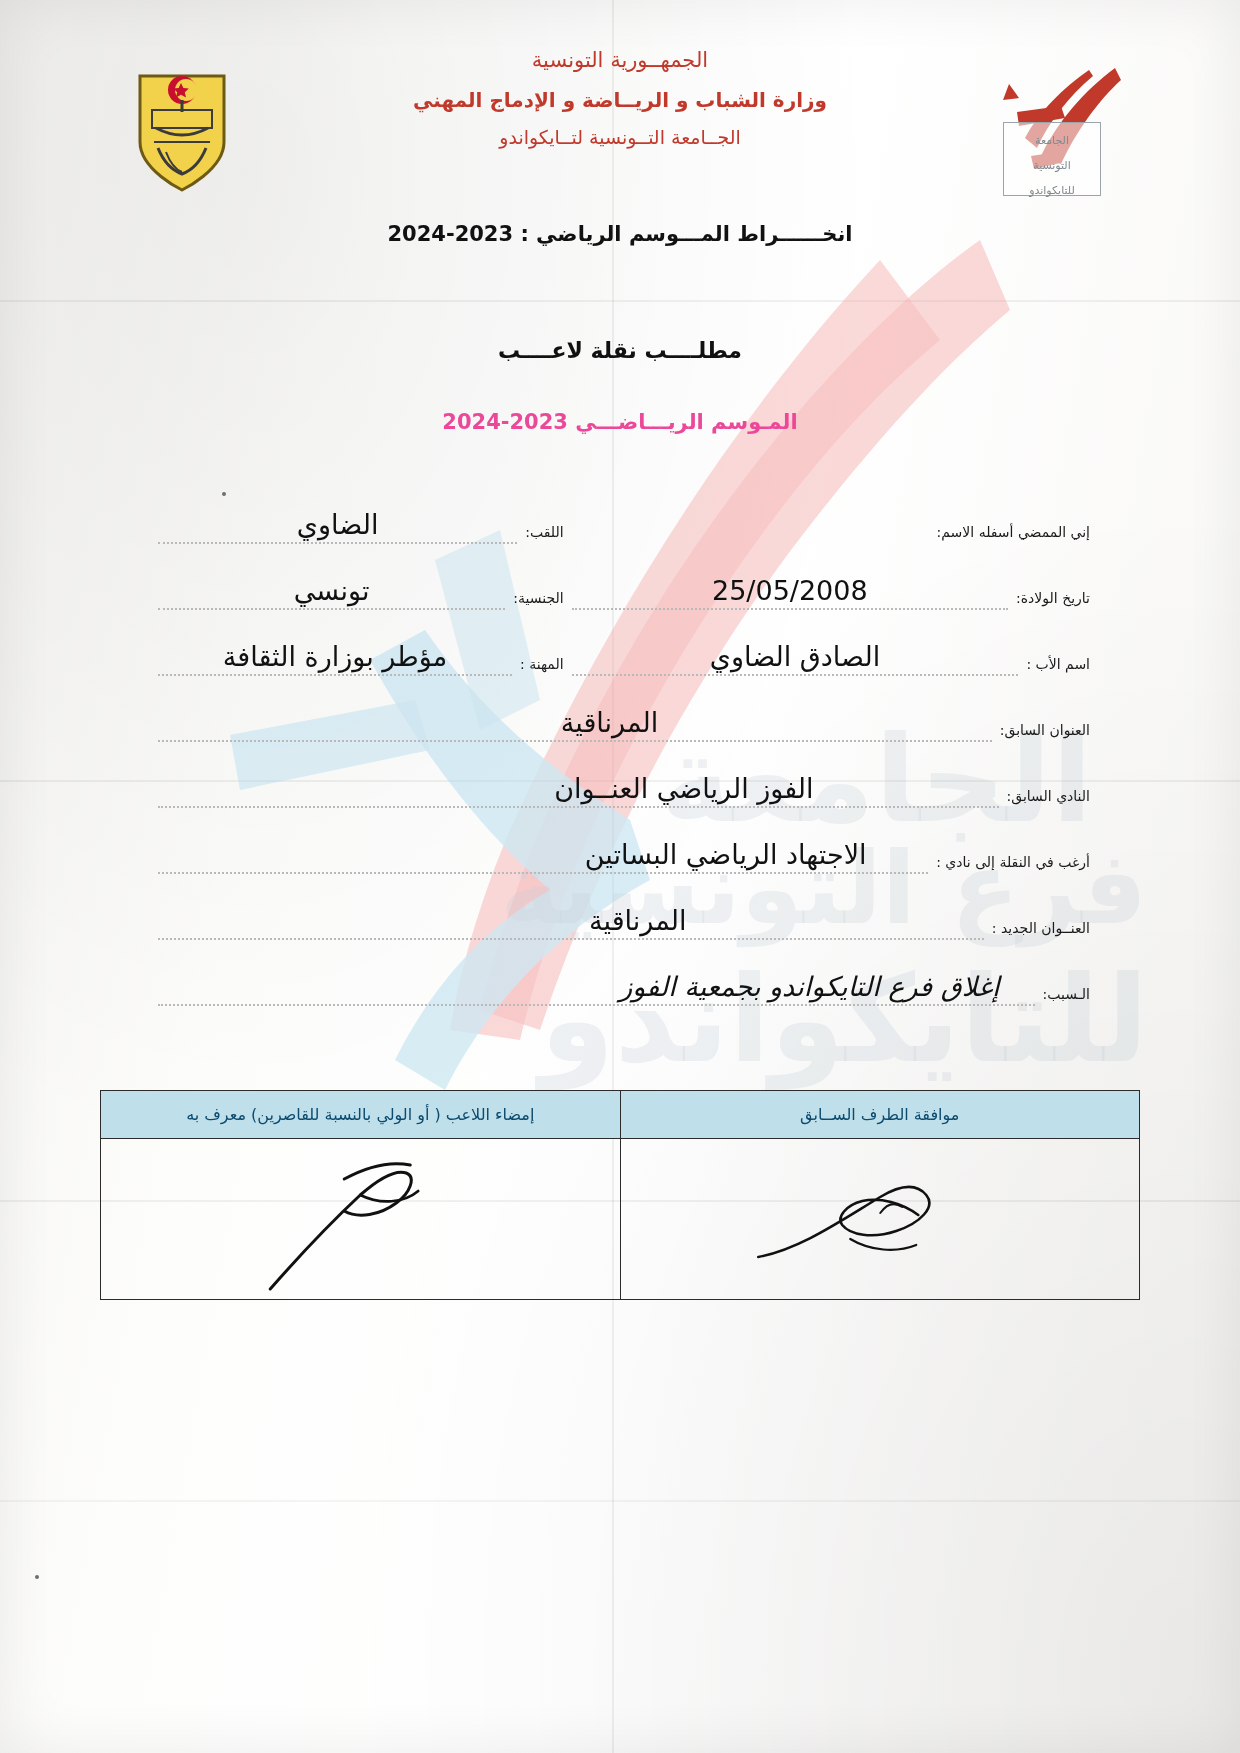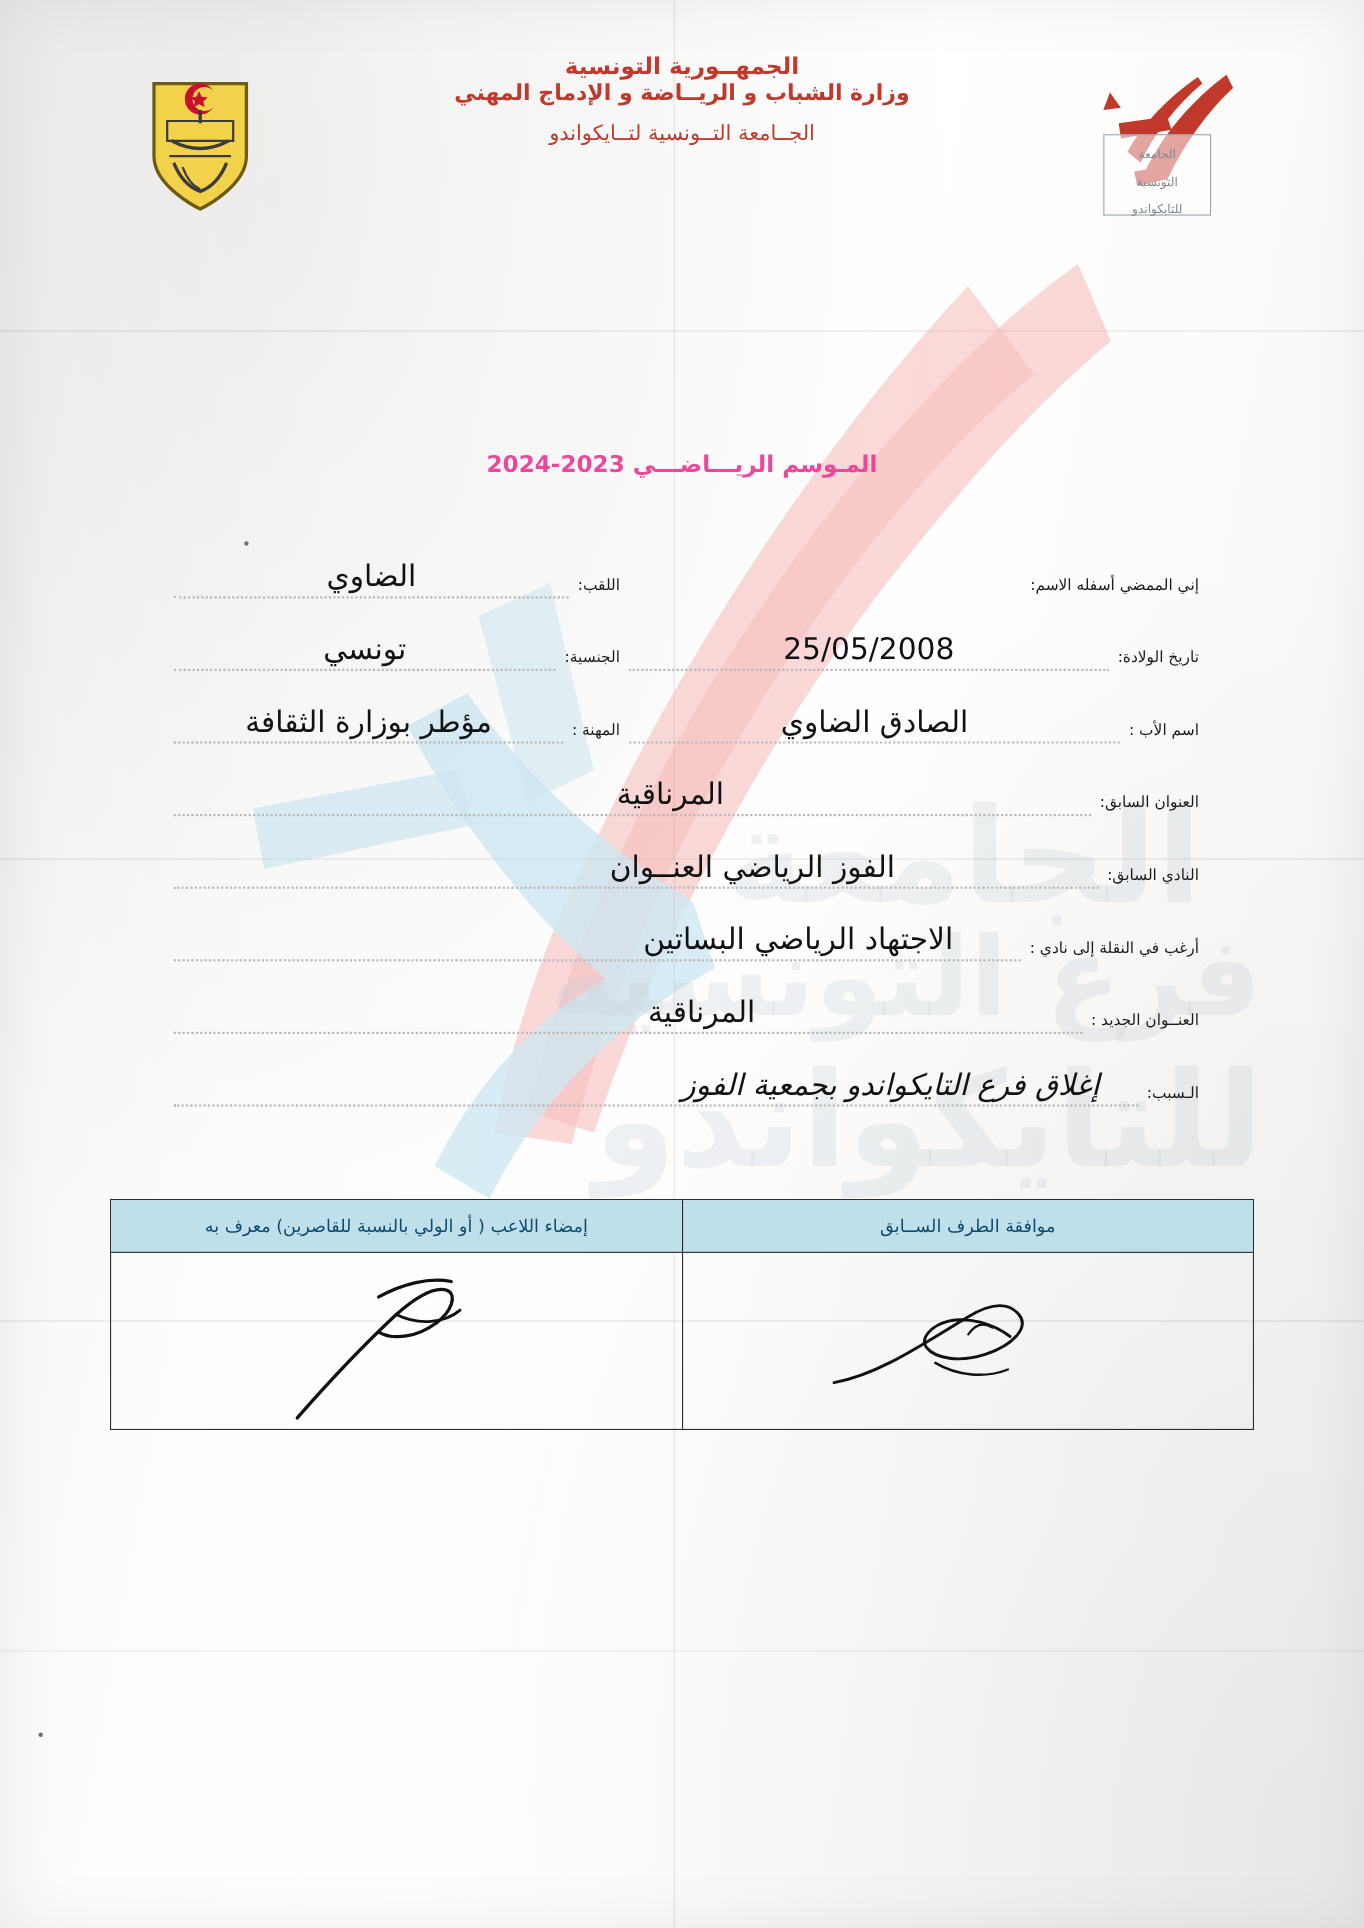--- a/index.html
+++ b/index.html
@@ -92,21 +92,21 @@
   }
 
   .title-block {
     position: absolute;
     top: 48px;
     right: 300px;
     width: 640px;
     text-align: center;
     color: #c0392b;
   }
-  .title-block .l1 { font-size: 21px; font-weight: bold; margin-bottom: 0; }
+  .title-block .l1 { font-size: 21px; font-weight: normal; margin-bottom: 16px; }
   .title-block .l2 { font-size: 20px; font-weight: bold; margin-bottom: 14px; }
   .title-block .l3 { font-size: 19px; }
 
   .season {
     position: absolute;
     top: 222px;
     right: 360px;
     width: 520px;
     text-align: center;
     font-size: 21px;
@@ -265,20 +265,22 @@
       <span>للتايكواندو</span>
     </div>
   </div>
 
   <div class="title-block">
     <div class="l1">الجمهــورية التونسية</div>
     <div class="l2">وزارة الشباب و الريــاضة و الإدماج المهني</div>
     <div class="l3">الجــامعة التــونسية لتــايكواندو</div>
   </div>
 
+  <div class="season">انخــــــراط المـــوسم الرياضي :  2023-2024</div>
+  <div class="doc-title">مطلــــب نقلة لاعــــب</div>
   <div class="doc-season">المـوسم الريـــاضـــي  2023-2024</div>
 
   <div class="form">
 
     <div class="row">
       <div class="seg grow">
         <span class="lbl">إني الممضي أسفله الاسم:</span>
       </div>
       <div class="seg half">
         <span class="lbl">اللقب:</span>

